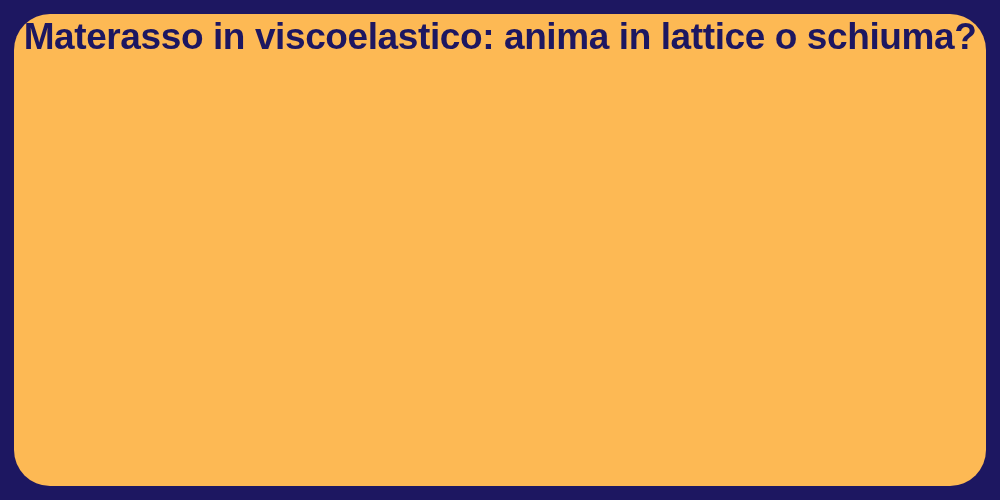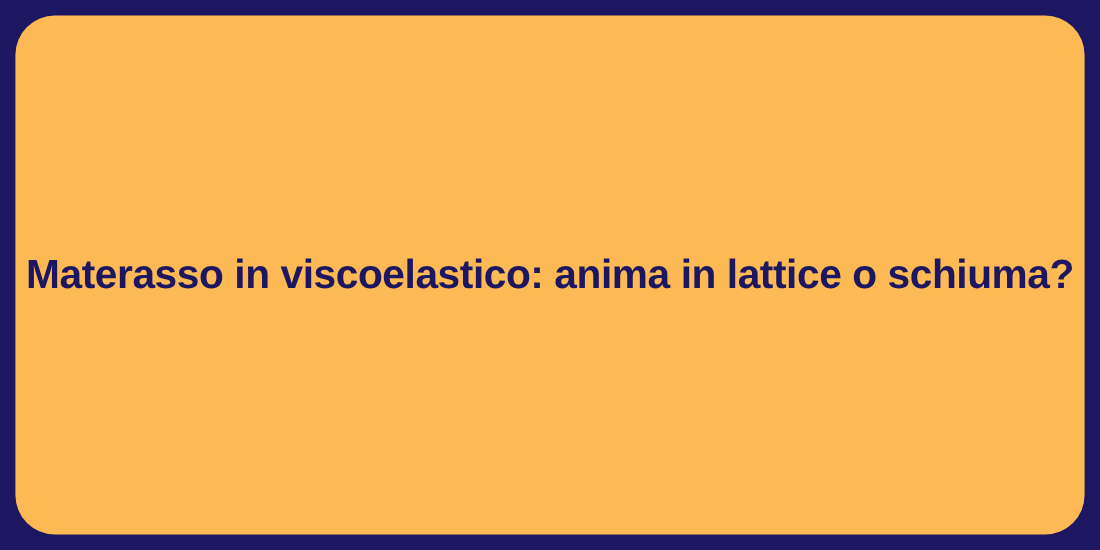--- a/index.html
+++ b/index.html
@@ -23,21 +23,20 @@
     padding: 14px;
   }
 
   #banner-card {
     box-sizing: border-box;
     width: 100%;
     height: 100%;
     background: #fdb954;
     border-radius: 36px;
     display: flex;
-    align-items: center;
     justify-content: center;
     overflow: hidden;
   }
 
   #headline {
     margin: 0;
     padding: 0 60px;
     color: #1d1761;
     font-family: "Liberation Sans", sans-serif;
     font-size: 37px;

